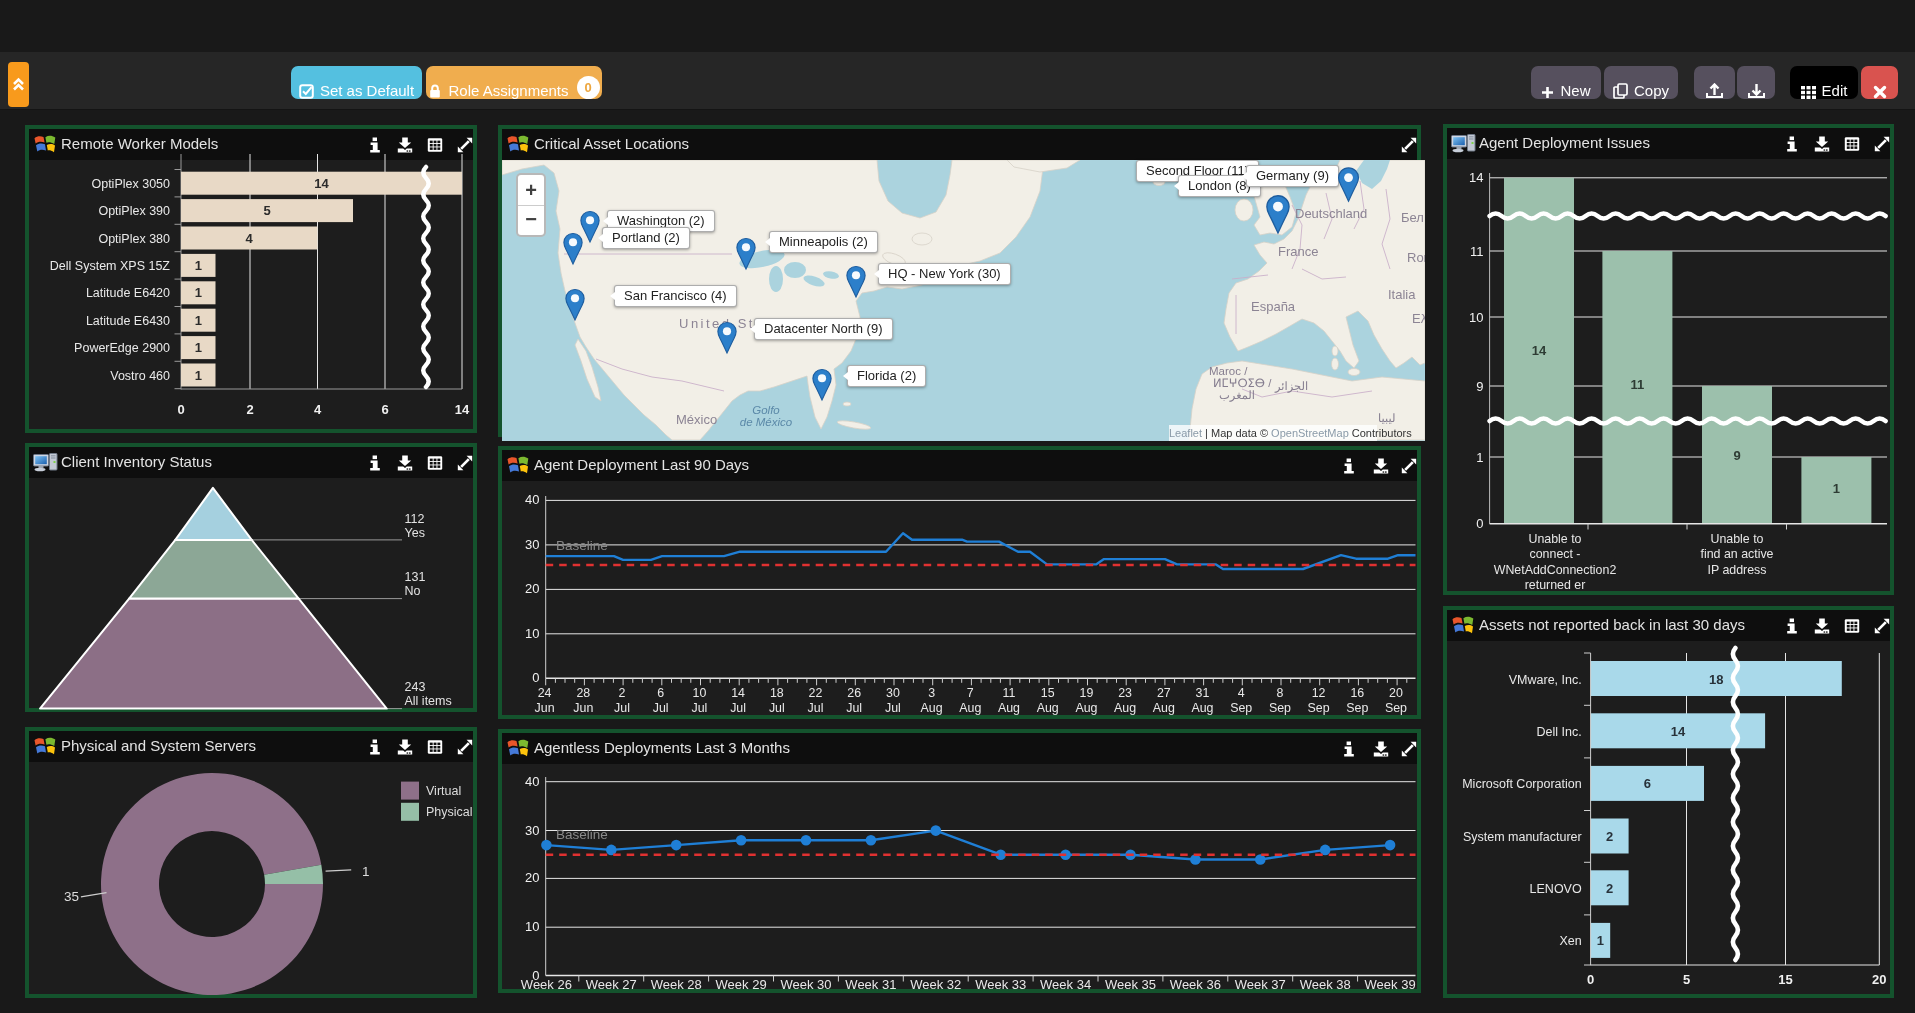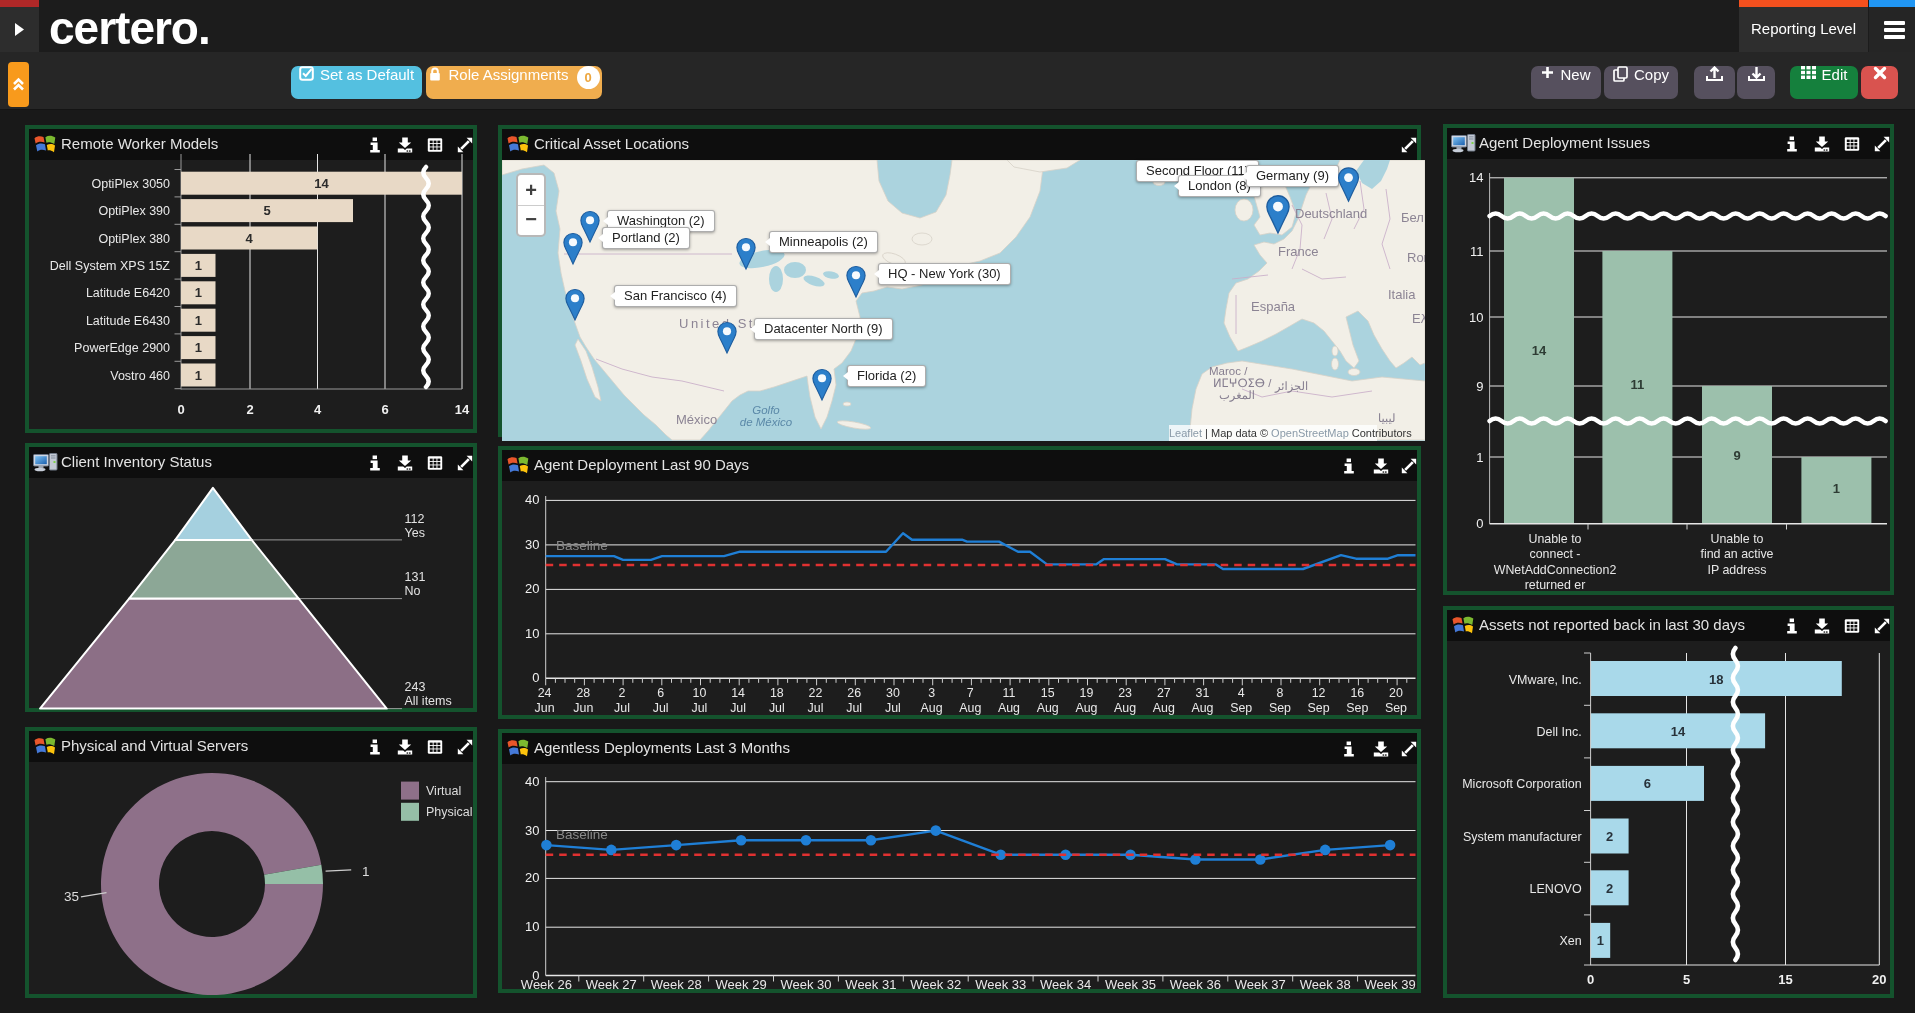--- a/index.html
+++ b/index.html
@@ -15,21 +15,21 @@
 #replevel{position:absolute;left:1739px;top:0;width:129px;height:52px;background:#2e2e2e;border-top:7px solid #f4501e;color:#fff;font-size:15px;text-align:center;line-height:43px}
 #burger{position:absolute;left:1869px;top:0;width:46px;height:52px;background:#252525;border-top:7px solid #2196f3}
 #burger .b{position:absolute;left:15px;width:21px;height:4.2px;background:#fff;border-radius:1px}
 
 #toolbar{position:absolute;top:52px;left:0;width:1915px;height:58px;background:#262626;border-bottom:1px solid #141414}
 .obtn{position:absolute;left:8px;top:10px;width:21px;height:45px;background:#f89a1c;border-radius:4px}
 #seldash{position:absolute;left:37px;top:14px;width:241px;height:38px;background:linear-gradient(#ffffff,#e8e8e8);border:1px solid #bbb;border-radius:4px}
 #seldash .dep{position:absolute;left:15px;top:10px;font-size:14.5px;color:#333}
 #seldash .sel{position:absolute;left:120px;top:11.5px;font-size:12.5px;color:#999}
 #seldash .car{position:absolute;right:12px;top:17px;width:0;height:0;border-left:5px solid transparent;border-right:5px solid transparent;border-top:6px solid #444}
-.tbtn{position:absolute;top:14px;height:33px;border-radius:7px;color:#fff;font-size:15px;display:flex;align-items:flex-start;justify-content:center;gap:6px}
+.tbtn{position:absolute;top:14px;height:33px;border-radius:7px;color:#fff;font-size:15px;display:flex;align-items:flex-end;justify-content:center;gap:6px}
 
 .panel{position:absolute;background:#1d1d1d;border:4px solid #14532d}
 .phead{position:absolute;top:0;left:0;right:0;height:31px;background:#0e0e0e}
 .ptitle{position:absolute;left:32px;top:6px;font-size:15px;color:#e3e3e3;white-space:nowrap}
 .mtip{position:absolute;height:22px;background:#fff;border:1px solid rgba(0,0,0,0.32);border-radius:3px;box-shadow:0 1px 3px rgba(0,0,0,0.35);font-size:13px;color:#222;line-height:20px;padding:0 9px;white-space:nowrap}
 .tipL:before{content:"";position:absolute;left:-5px;top:6px;border-top:4.5px solid transparent;border-bottom:4.5px solid transparent;border-right:5px solid #fff}
 svg{display:block}
 text{font-family:"Liberation Sans",sans-serif}
 </style>
 </head>
@@ -86,35 +86,20 @@
         <path d="M9.6 0.8 L15.2 0.8 L15.2 6.4 Z"></path>
         <path d="M0.8 9.6 L0.8 15.2 L6.4 15.2 Z"></path>
       </g>
       <g id="pin">
         <path d="M12.5 0.8 C5.9 0.8 0.8 6 0.8 12.4 c0 2.9 1.2 5.8 2.6 8.6 C6.4 26.8 12.5 40 12.5 40 s6.1-13.2 9.1-19 c1.4-2.8 2.6-5.7 2.6-8.6 C24.2 6 19.1 0.8 12.5 0.8 Z" fill="#2c7fca" stroke="#1e5d9e" stroke-width="1.4"></path>
         <circle cx="12.5" cy="12.2" r="5.2" fill="#fff" opacity="0.96"></circle>
       </g>
     </defs>
   </svg>
 
-  <div id="nav">
-    <div class="redstrip"></div>
-    <div class="toggle">
-        <svg width="11" height="15">
-          <path d="M1 1 L10 7.5 L1 14 Z" fill="#fff"></path>
-        </svg>
-      </div>
-    <div id="logo">certero.</div>
-    <div id="replevel">Reporting Level</div>
-    <div id="burger">
-        <div class="b" style="top:14px"></div>
-        <div class="b" style="top:21px"></div>
-        <div class="b" style="top:28px"></div>
-      </div>
-  </div>
 
   <div id="toolbar">
     <div class="obtn">
         <svg width="13" height="16" style="margin:14px auto 0 4px">
           <path d="M2 8 L6.5 3.5 L11 8" stroke="#fff" stroke-width="2.6" fill="none"></path>
           <path d="M2 13.5 L6.5 9 L11 13.5" stroke="#fff" stroke-width="2.6" fill="none"></path>
         </svg>
       </div>
 
     <div class="tbtn" style="left:291px;width:131px;background:#54c0e0"><svg width="15" height="15">
@@ -138,21 +123,21 @@
           <path d="M8.5 12 V2 M4.5 5.5 L8.5 1.5 L12.5 5.5" stroke="#fff" stroke-width="2.4" fill="none"></path>
           <path d="M1 10 v4 h15 v-4" stroke="#fff" stroke-width="2" fill="none"></path>
         </svg>
       </div>
     <div class="tbtn" style="left:1737px;width:38px;background:#56505e">
         <svg width="17" height="16">
           <path d="M8.5 1 V11 M4.5 7.5 L8.5 11.5 L12.5 7.5" stroke="#fff" stroke-width="2.4" fill="none"></path>
           <path d="M1 10 v4 h15 v-4" stroke="#fff" stroke-width="2" fill="none"></path>
         </svg>
       </div>
-    <div class="tbtn" style="left:1790px;width:68px;background:#15803d"><svg width="15" height="13">
+    <div class="tbtn" style="left:1790px;width:68px;background:#000000"><svg width="15" height="13">
           <g fill="#fff">
             <rect x="0" y="0" width="4" height="3.4"></rect>
             <rect x="5.5" y="0" width="4" height="3.4"></rect>
             <rect x="11" y="0" width="4" height="3.4"></rect>
             <rect x="0" y="4.8" width="4" height="3.4"></rect>
             <rect x="5.5" y="4.8" width="4" height="3.4"></rect>
             <rect x="11" y="4.8" width="4" height="3.4"></rect>
             <rect x="0" y="9.6" width="4" height="3.4"></rect>
             <rect x="5.5" y="9.6" width="4" height="3.4"></rect>
             <rect x="11" y="9.6" width="4" height="3.4"></rect>
@@ -587,21 +572,21 @@
           <text x="432.3" y="374">20</text>
       </g>
       <path d="M288.4 38 Q283.4 44.0 288.4 50 T288.4 62 T288.4 74 T288.4 86 T288.4 98 T288.4 110 T288.4 122 T288.4 134 T288.4 146 T288.4 158 T288.4 170 T288.4 182 T288.4 194 T288.4 206 T288.4 218 T288.4 230 T288.4 242 T288.4 254 T288.4 266 T288.4 278 T288.4 290 T288.4 302 T288.4 314 T288.4 326 T288.4 338 T288.4 350" fill="none" stroke="#fff" stroke-width="4.5" stroke-linecap="round"></path>
     </svg>
   </div>
   <div class="panel" id="p7" style="left:25px;top:727px;width:452px;height:271px">
     <div class="phead"></div>
     <svg class="abs" style="left:4px;top:4px" width="24" height="22" viewBox="0 0 24 22">
         <use href="#winflag"></use>
       </svg>
-    <div class="ptitle">Physical and Virtual Servers</div>
+    <div class="ptitle">Physical and System Servers</div>
     <svg class="abs" style="left:0;top:7px" width="452" height="18">
       <use href="#ic-info" x="338" y="1"></use>
         <use href="#ic-dl" x="368" y="1"></use>
         <use href="#ic-table" x="398" y="1"></use>
         <use href="#ic-expand" x="428" y="1"></use>
     </svg>
     <svg class="abs" style="left:0;top:0" width="452" height="271">
       <path d="M294 153 A111 111 0 1 1 292.31 133.73 L235.19 143.80 A53 53 0 1 0 236 153 Z" fill="#8e7089"></path>
       <path d="M292.31 133.73 A111 111 0 0 1 294 153 L236 153 A53 53 0 0 0 235.19 143.80 Z" fill="#95bfa7"></path>
       <path d="M77.5 161.7 L51.9 165.9" stroke="#cdcdcd" stroke-width="1.3" fill="none"></path>

